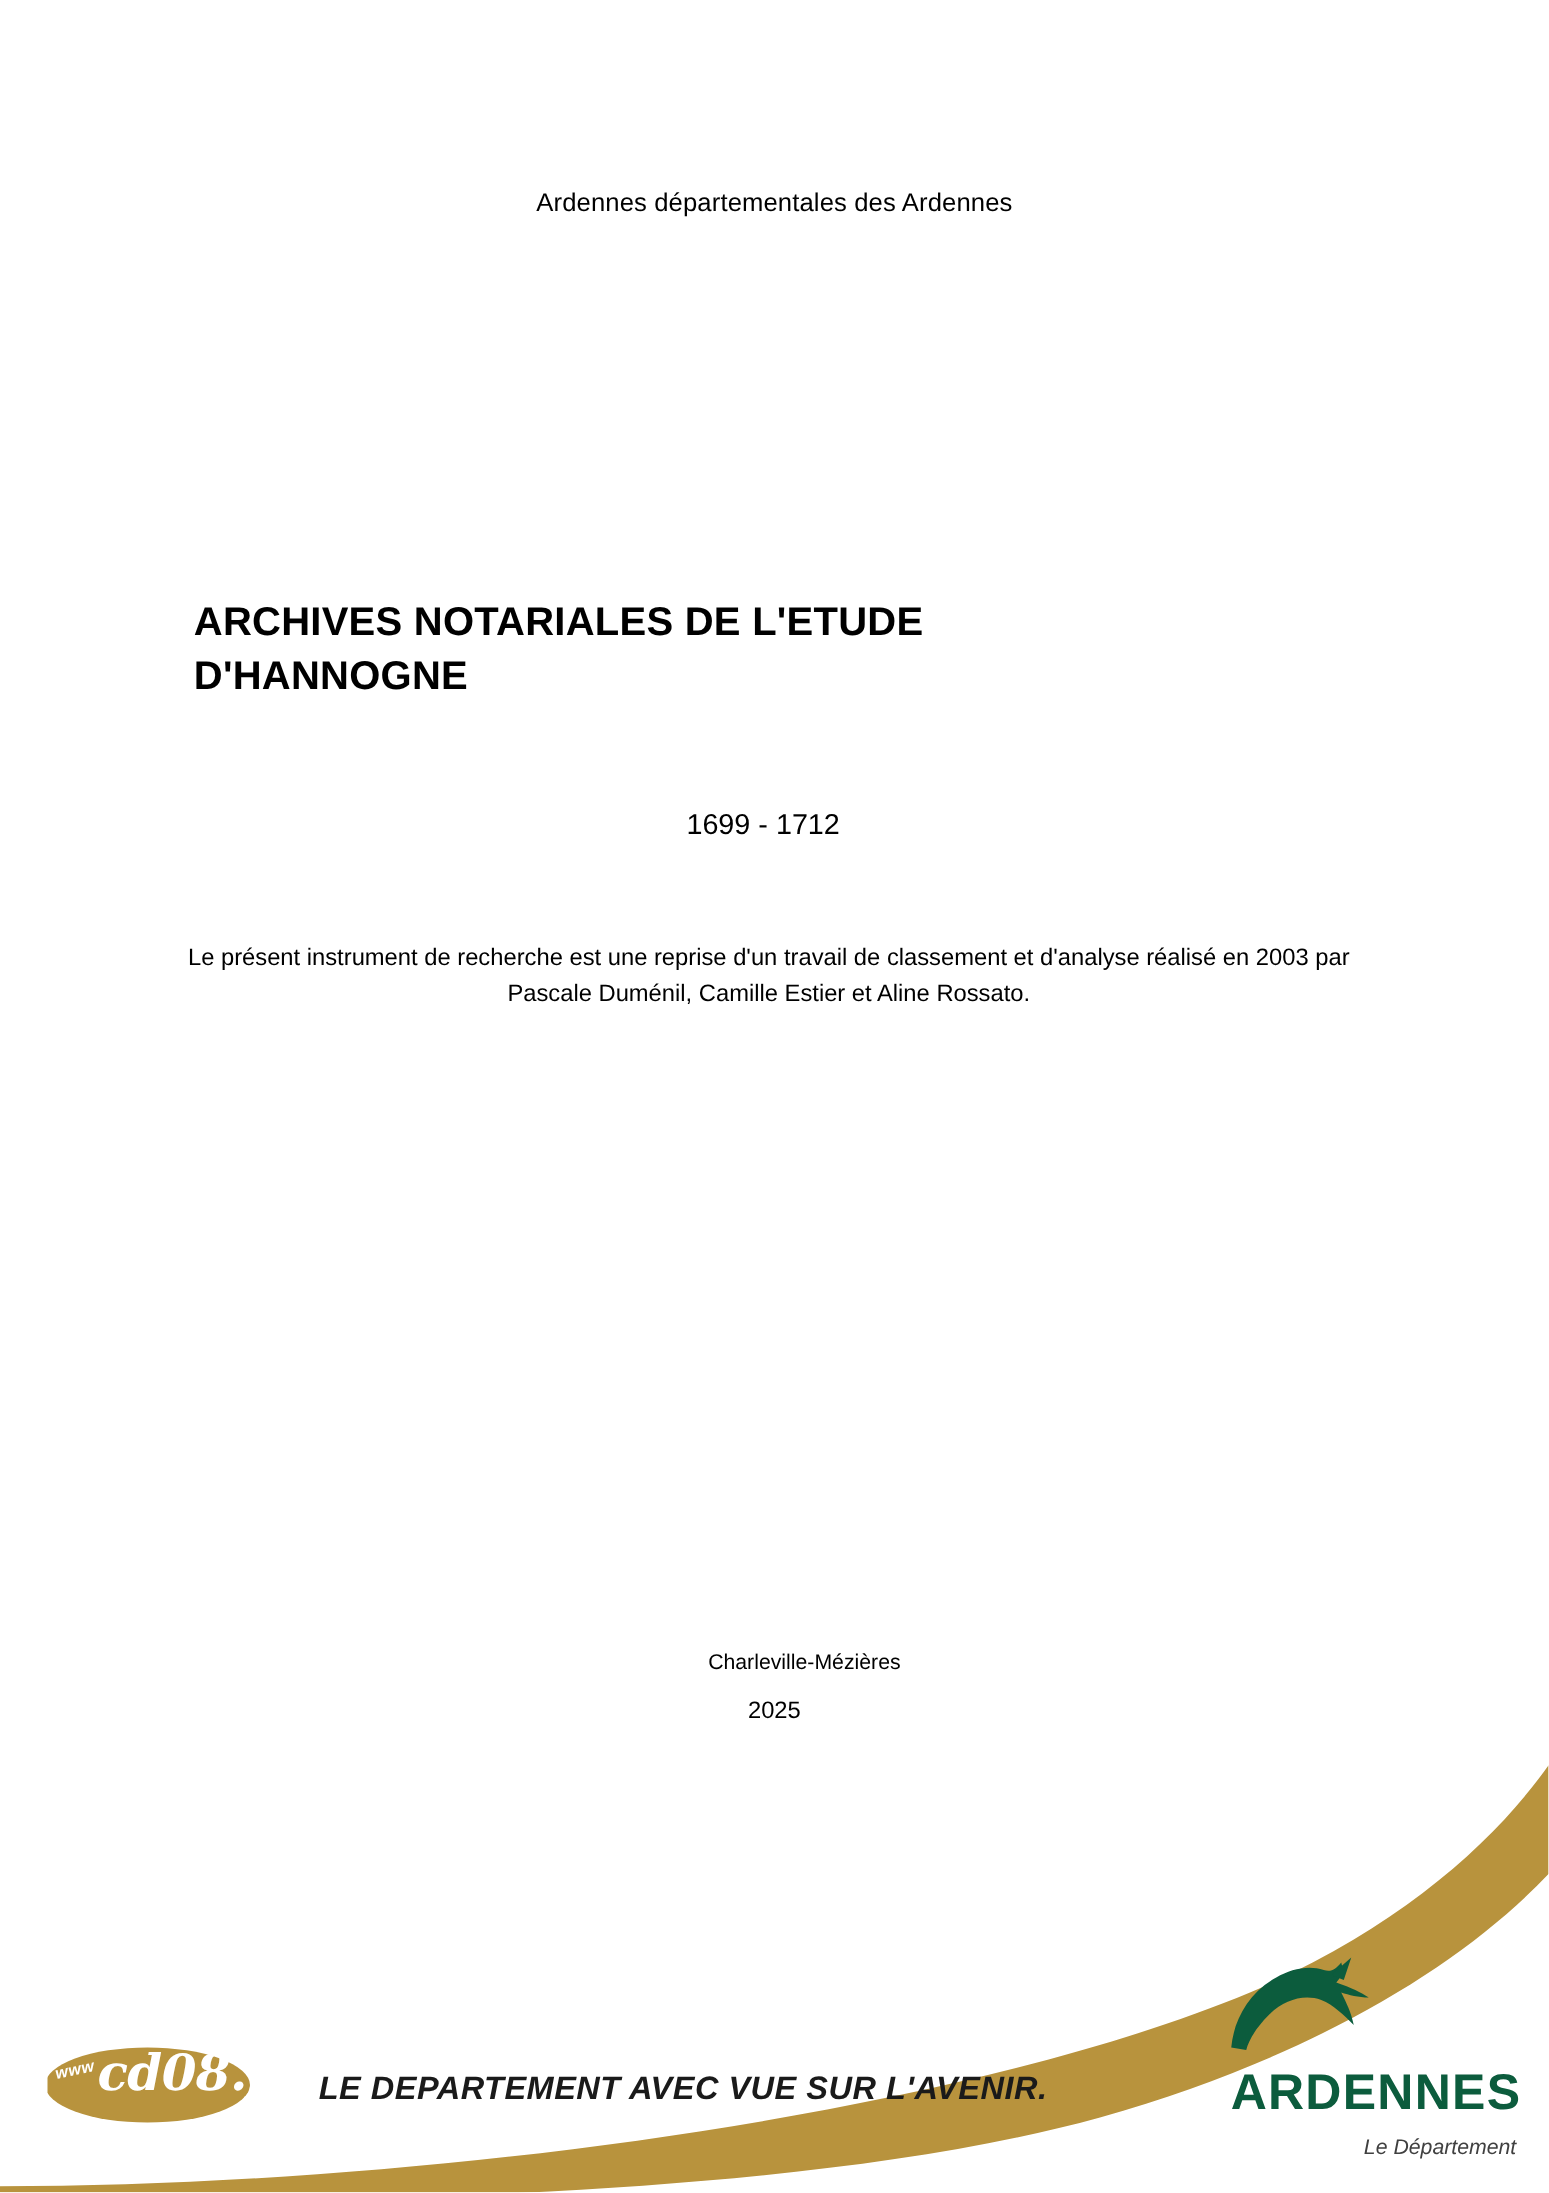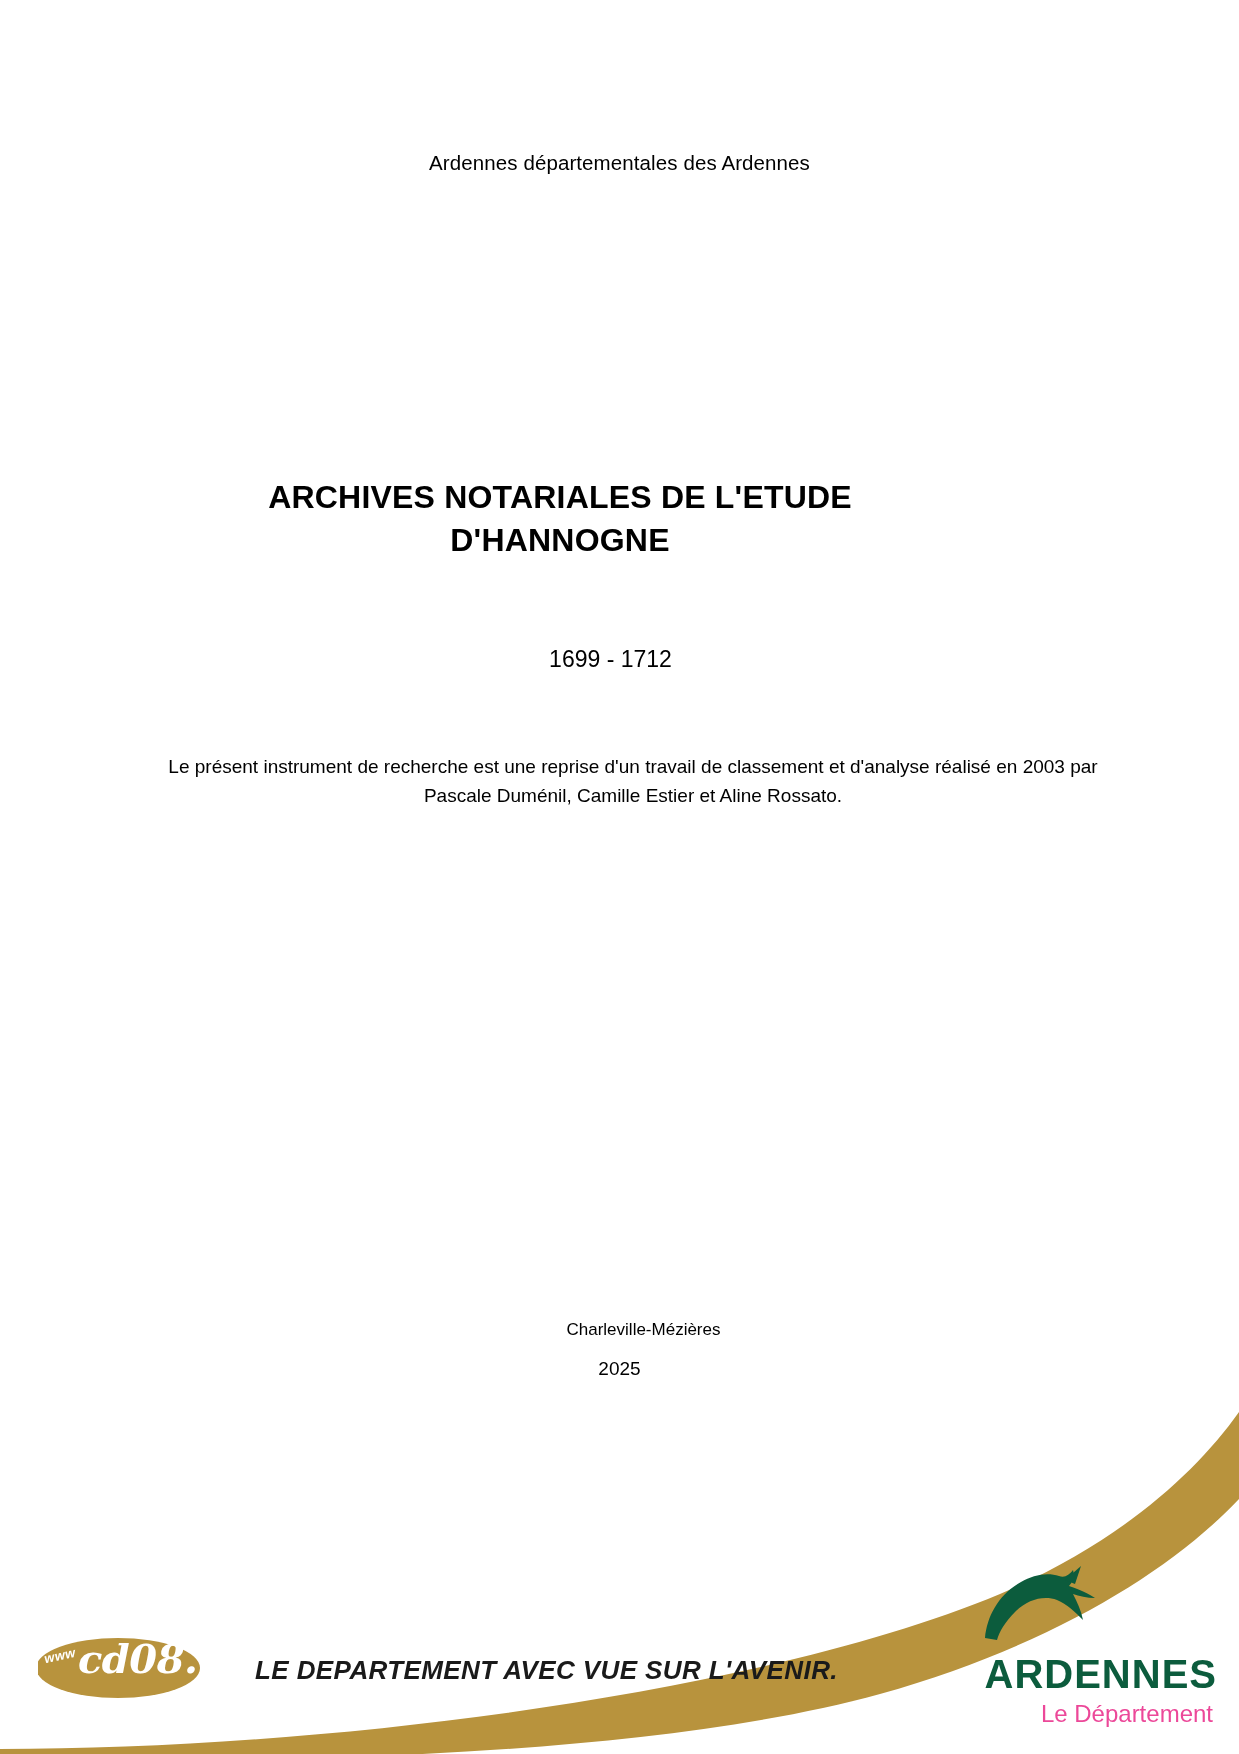--- a/index.html
+++ b/index.html
@@ -29,21 +29,20 @@
     font-size: 20.5px;
     line-height: 1.3;
     letter-spacing: 0.1px;
   }
 
   .main-title {
     position: absolute;
     top: 455px;
     left: 155px;
     width: 810px;
-    text-align: center;
     font-size: 32px;
     font-weight: bold;
     line-height: 1.32;
     letter-spacing: 0.2px;
   }
 
   .date-range {
     position: absolute;
     top: 645px;
     left: 0;
@@ -59,21 +58,21 @@
     left: 0;
     width: 1239px;
     text-align: center;
     font-size: 23px;
     line-height: 1.3;
   }
 
   .note {
     position: absolute;
     top: 752px;
-    left: 133px;
+    left: 115px;
     width: 1000px;
     text-align: center;
     font-size: 19px;
     line-height: 1.55;
   }
 
   .place {
     position: absolute;
     top: 1320px;
     left: 0;
@@ -164,22 +163,23 @@
     font-size: 40px;
     font-weight: bold;
     color: #0c5c3d;
     letter-spacing: 1px;
     line-height: 1;
   }
   .ardennes-sub {
     position: absolute;
     right: 6px;
     bottom: 8px;
-    font-size: 24px;
-    color: #ec4899;
+    font-size: 17px;
+    font-style: italic;
+    color: #404040;
     line-height: 1;
   }
   .boar {
     position: absolute;
     right: 122px;
     bottom: 92px;
     width: 120px;
     height: 78px;
   }
 </style>

